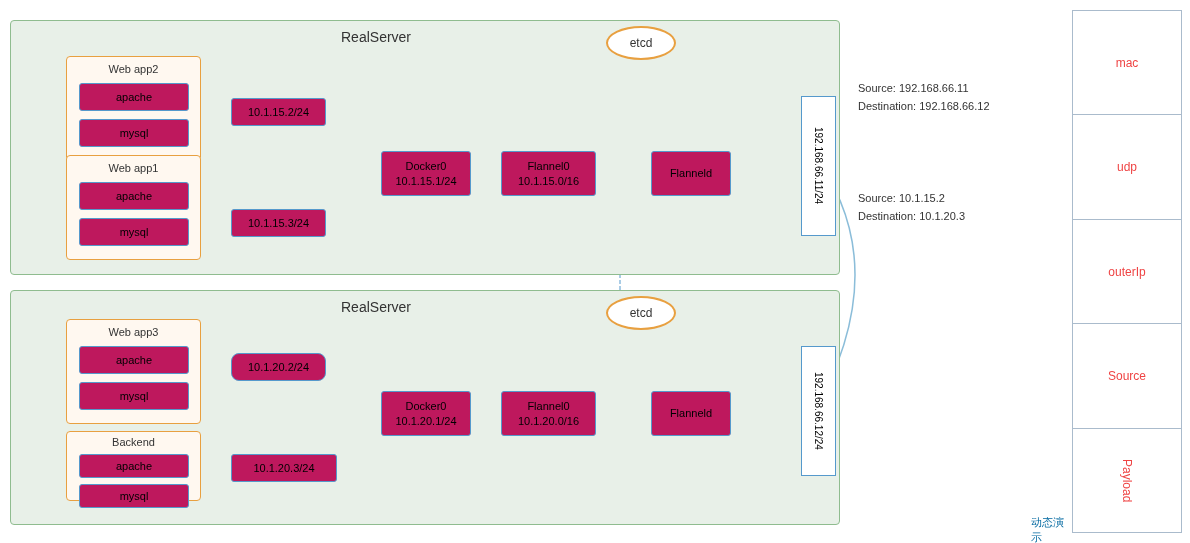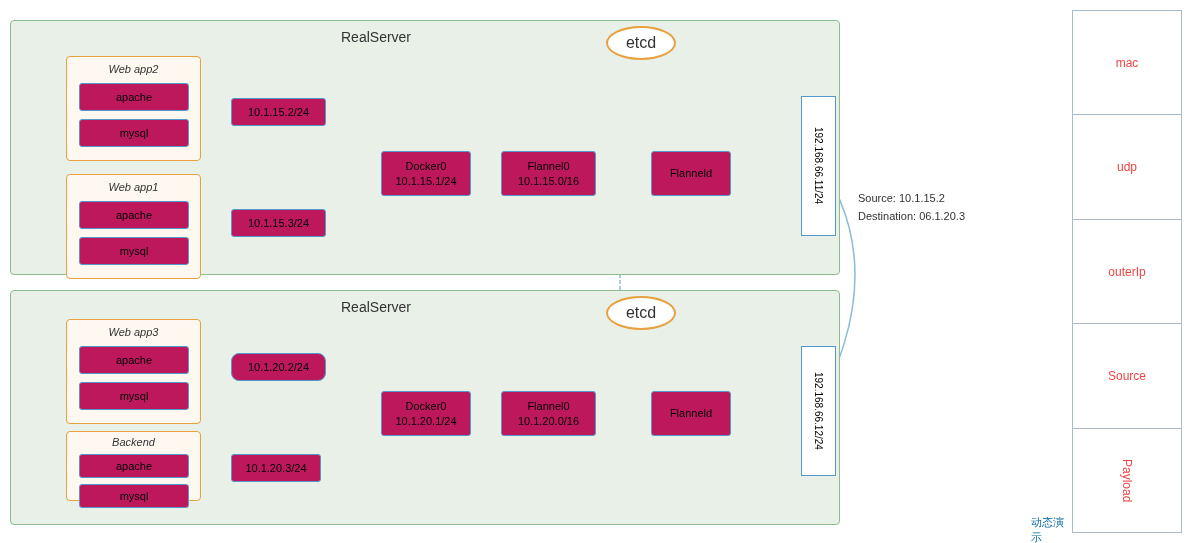--- a/index.html
+++ b/index.html
@@ -47,21 +47,20 @@
       border: 1.5px solid #e8a040;
       background: #fff8f0;
       border-radius: 4px;
     }
 
     .webapp-label {
       position: absolute;
       font-size: 11px;
       color: #333;
       text-align: center;
-      font-style: italic;
     }
 
     
     .inner-box {
       position: absolute;
       border: 1px solid #5599cc;
       background: #be185d;
       border-radius: 3px;
       display: flex;
       align-items: center;
@@ -87,21 +86,21 @@
 
     
     .ellipse {
       position: absolute;
       border: 2px solid #e8a040;
       border-radius: 50%;
       background: #fff;
       display: flex;
       align-items: center;
       justify-content: center;
-      font-size: 16px;
+      font-size: 12px;
       color: #333;
     }
 
     
     .right-panel {
       width: 110px;
       border: 1px solid #aabbcc;
       background: #fff;
       display: flex;
       flex-direction: column;
@@ -211,21 +210,21 @@
       <div class="webapp-container" style="left:55px; top:35px; width:135px; height:105px;">
         <span class="webapp-label" style="top:6px; left:0; right:0; text-align:center;">Web app2</span>
         <div class="inner-box" style="left:12px; top:26px; width:110px; height:28px;">
           <span>apache</span>
         </div>
         <div class="inner-box" style="left:12px; top:62px; width:110px; height:28px;">
           <span>mysql</span>
         </div>
       </div>
 
-      <div class="webapp-container" style="left:55px; top:153px; width:135px; height:105px;">
+      <div class="webapp-container" style="left:55px; top:134px; width:135px; height:105px;">
         <span class="webapp-label" style="top:6px; left:0; right:0; text-align:center;">Web app1</span>
         <div class="inner-box" style="left:12px; top:26px; width:110px; height:28px;">
           <span>apache</span>
         </div>
         <div class="inner-box" style="left:12px; top:62px; width:110px; height:28px;">
           <span>mysql</span>
         </div>
       </div>
 
       <div class="inner-box" style="left:220px; top:77px; width:95px; height:28px;">
@@ -276,48 +275,56 @@
           <span>apache</span>
         </div>
         <div class="inner-box" style="left:12px; top:52px; width:110px; height:24px;">
           <span>mysql</span>
         </div>
       </div>
 
       <div class="inner-box" style="left:220px; top:62px; width:95px; height:28px;border-radius:8px;">
         <span>10.1.20.2/24</span>
       </div>
-      <div class="inner-box" style="left:220px; top:163px; width:90px; height:28px;">
+      <div class="inner-box" style="left:220px; top:163px; width:106px; height:28px;">
         <span>10.1.20.3/24</span>
       </div>
 
       <div class="inner-box" style="left:370px; top:388px; width:90px; height:45px; top:100px;">
         <span><span>Docker0</span><br><span>10.1.20.1/24</span></span>
       </div>
 
       <div class="inner-box" style="left:490px; top:100px; width:95px; height:45px;">
         <span><span>Flannel0</span><br><span>10.1.20.0/16</span></span>
       </div>
 
       <div class="inner-box" style="left:640px; top:100px; width:80px; height:45px;">
         <span>Flanneld</span>
       </div>
 
       <div class="vert-box" style="left:790px; top:55px; width:35px; height:130px; border:1px solid #5599cc; background:#fff; font-size:10px;">
         <span>192.168.66.12/24</span>
       </div>
     </div>
 
+    <div class="info-area" style="left:858px; top:80px;">
+      <div class="info-text">
+        <span>Source:</span>&nbsp;<span>192.168.66.11</span>
+      </div>
+      <div class="info-text">
+        <span>Destination:</span>&nbsp;<span>192.168.66.12</span>
+      </div>
+    </div>
 
     <div class="info-area" style="left:858px; top:190px;">
       <div class="info-text">
         <span>Source:</span>&nbsp;<span>10.1.15.2</span>
       </div>
       <div class="info-text">
-        <span>Destination:</span>&nbsp;<span>06.1.20.3</span>
+        <span>Destination:</span>&nbsp;<span>10.1.20.3</span>
       </div>
     </div>
 
     <a class="demo-link" href="#" style="left:1020px; top:515px;">
       <span>动态演示</span>
     </a>
 
   </div>
 
   <div class="right-panel">

